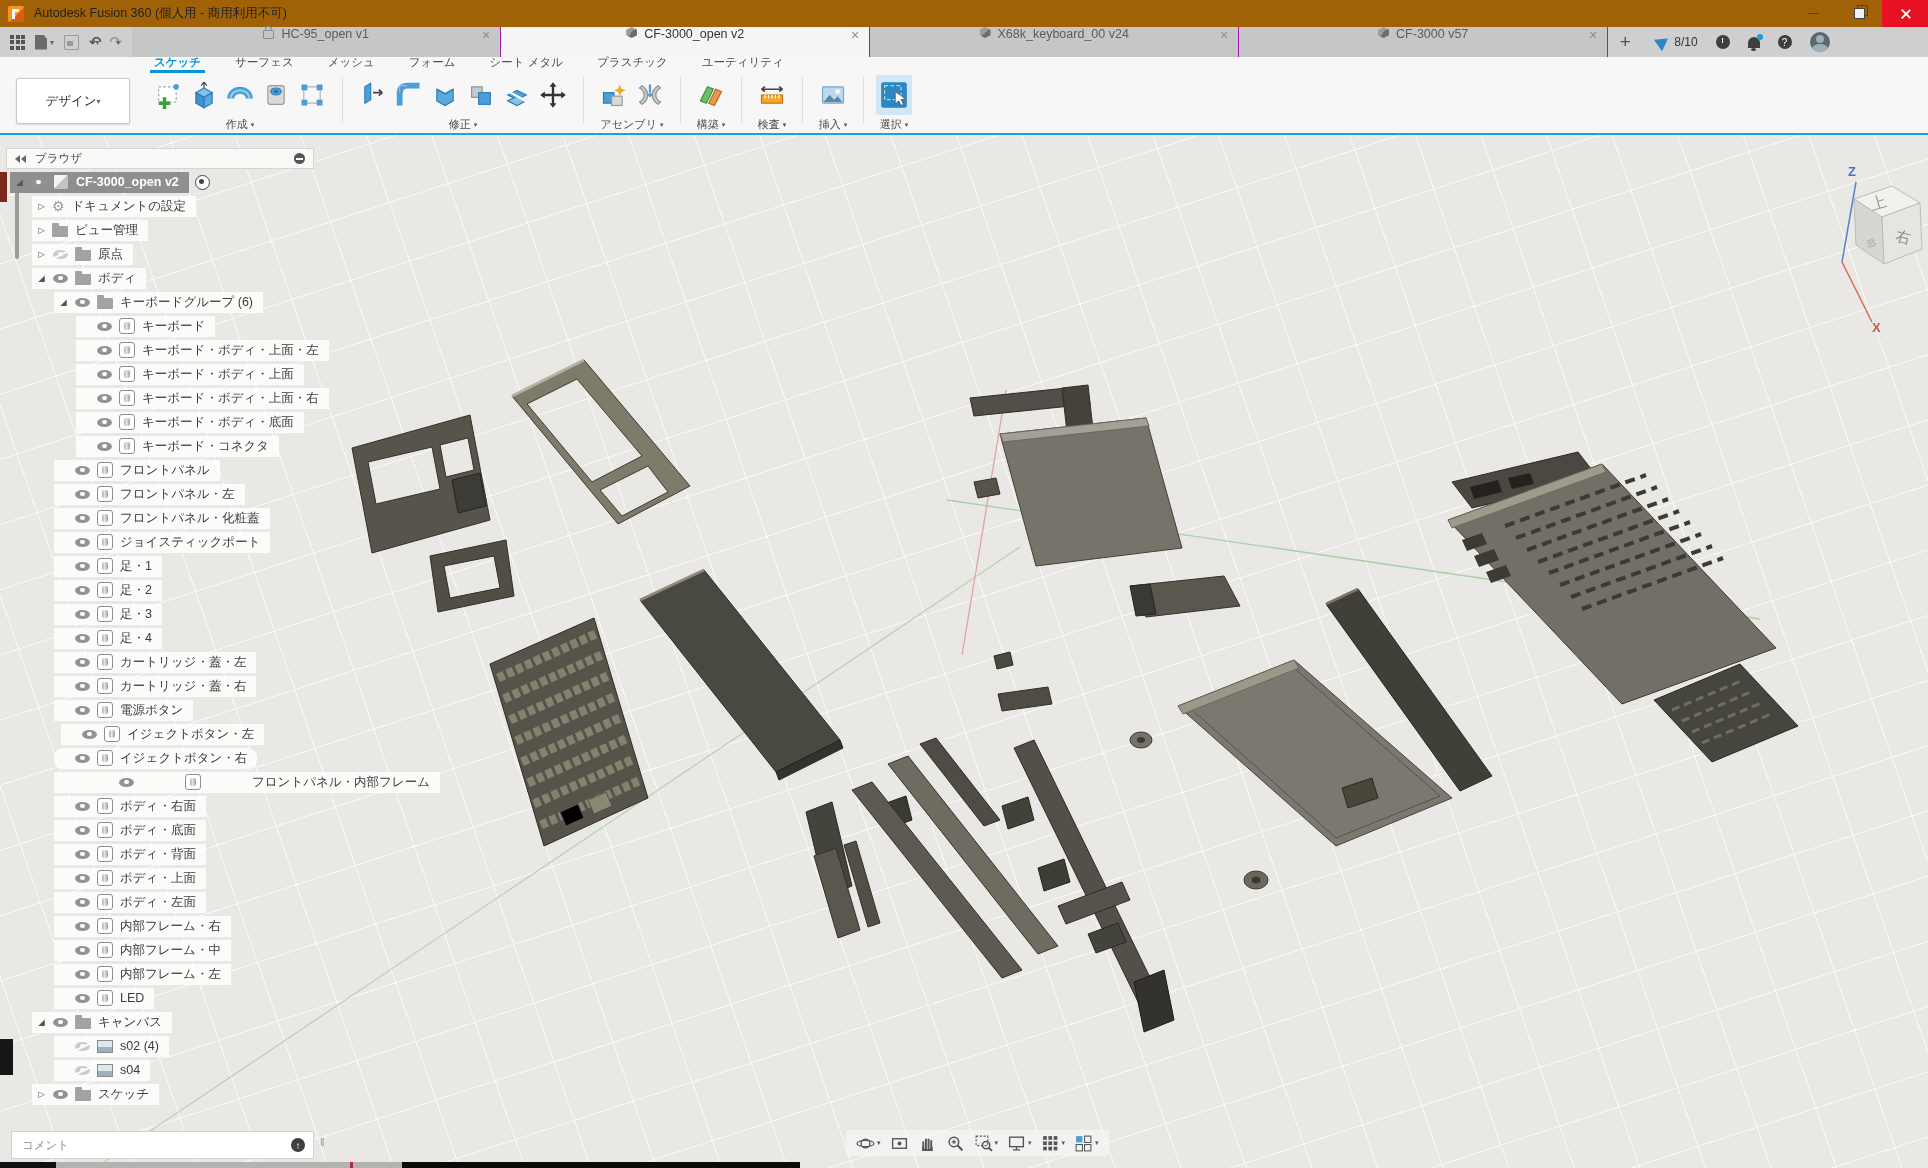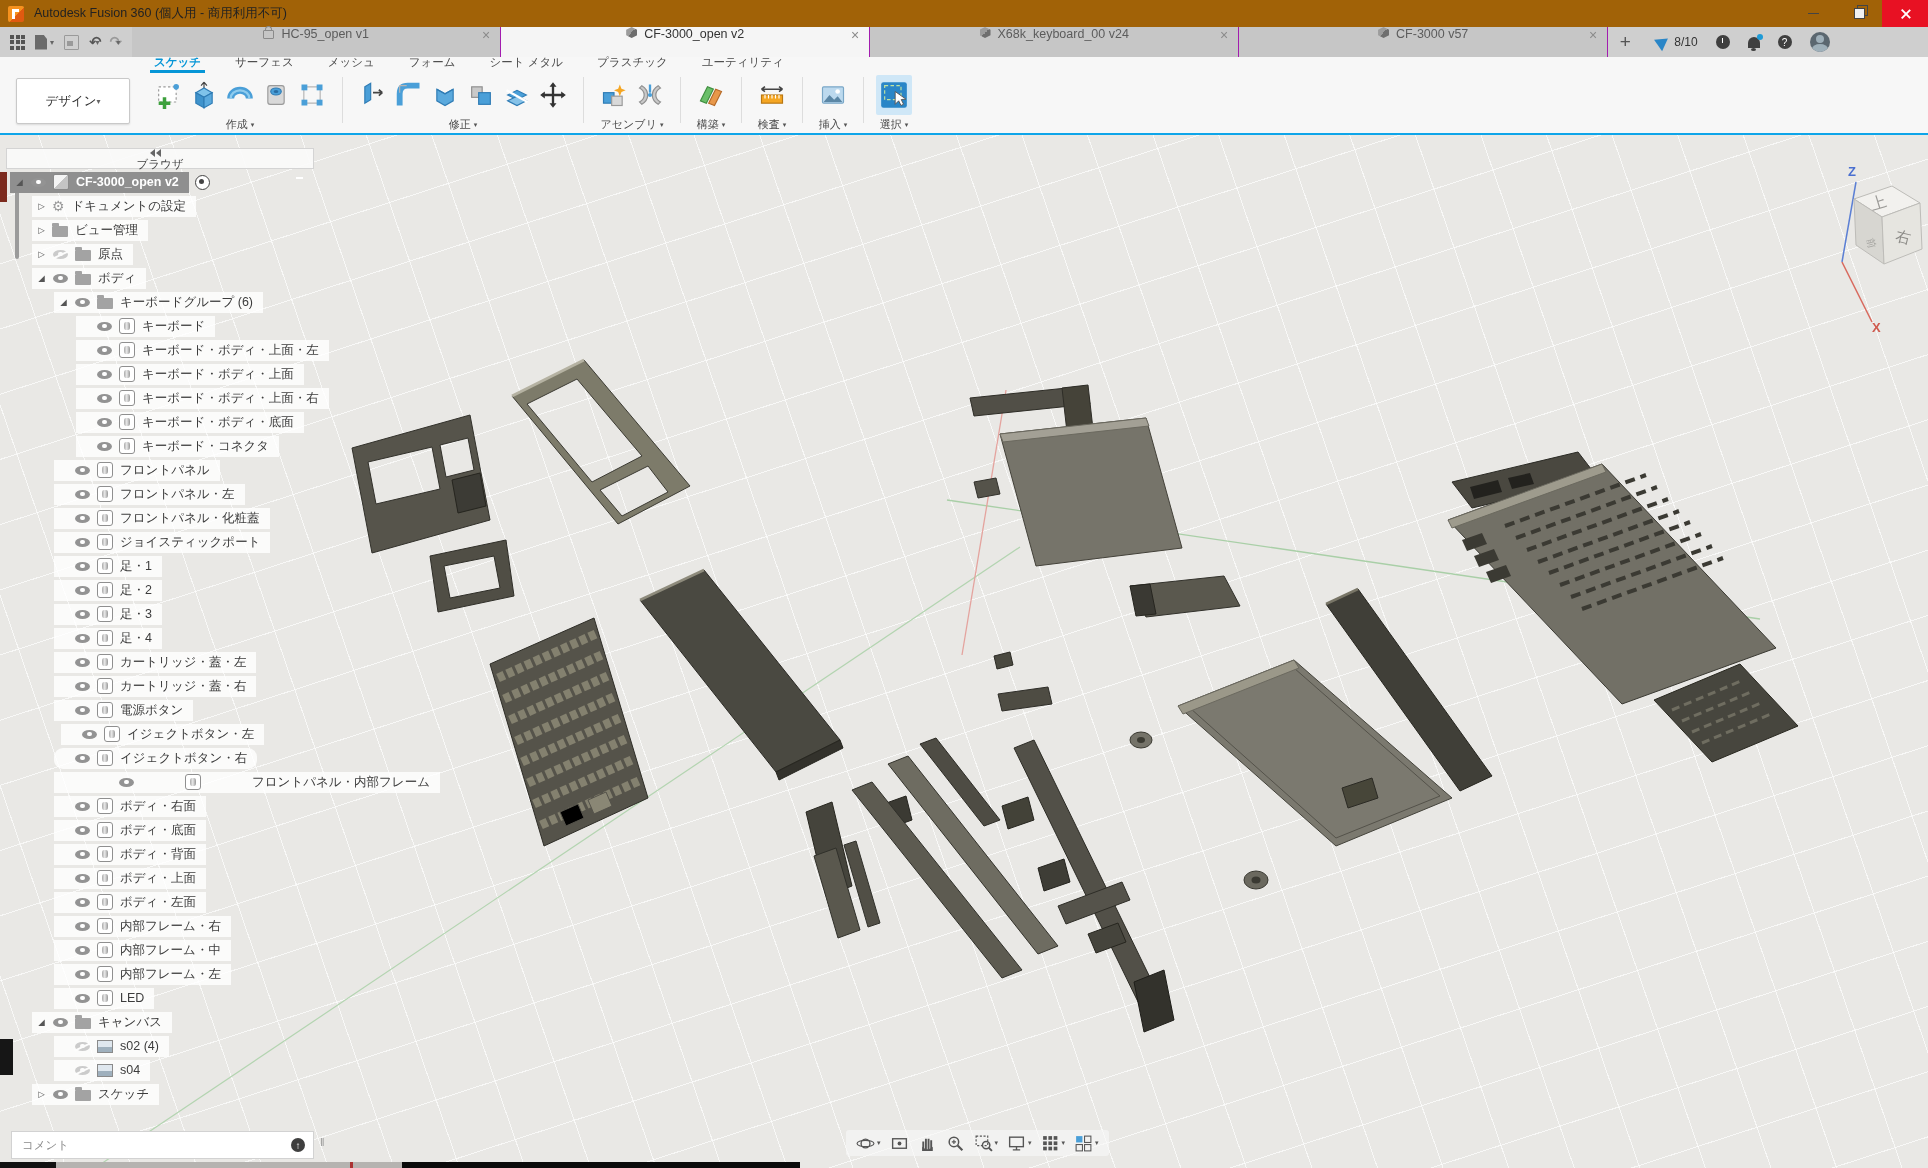--- a/index.html
+++ b/index.html
@@ -77,21 +77,21 @@
   .canvas{position:absolute;left:0;top:133px;width:1928px;height:1035px;background-color:#e9e8e5;
     background-image:repeating-linear-gradient(71deg,rgba(255,255,255,.7) 0 1px,transparent 1px 62px),
                      repeating-linear-gradient(162deg,rgba(255,255,255,.7) 0 1px,transparent 1px 62px);}
   .scene{position:absolute;left:0;top:0;width:1928px;height:1168px;z-index:5;}
   .redtab{position:absolute;left:0;top:172px;width:7px;height:30px;background:#7c2a1e;z-index:6;}
   .blacktab{position:absolute;left:0;top:1039px;width:13px;height:36px;background:#161616;z-index:6;}
   .taskbar{position:absolute;left:0;top:1162px;height:6px;z-index:40;}
   
   .browser{position:absolute;left:6px;top:148px;width:308px;z-index:20;}
   .bheader{height:21px;background:rgba(250,250,250,.92);border:1px solid #d4d4d4;
-    display:flex;align-items:center;font-size:11.5px;color:#444;padding:0 8px;box-sizing:border-box;flex-direction:column;}
+    display:flex;align-items:center;font-size:11.5px;color:#444;padding:0 8px;box-sizing:border-box;}
   .collapse{display:flex;gap:1px;margin-right:9px;}
   .collapse i{width:0;height:0;border-top:4px solid transparent;border-bottom:4px solid transparent;border-right:5px solid #666;}
   .bh-circle{margin-left:auto;width:11px;height:11px;border-radius:50%;background:#555;position:relative;}
   .bh-circle::after{content:'';position:absolute;left:2px;top:5px;width:7px;height:1.5px;background:#fff;}
   .vscroll{position:absolute;left:9px;top:25px;width:4px;height:86px;background:#9b9b9b;border-radius:2px;}
   .btree{position:absolute;left:0;top:22px;width:308px;}
   .trow{display:flex;align-items:center;height:24px;}
   .pill{display:flex;align-items:center;background:rgba(255,255,255,.8);height:21px;padding:0 10px 0 2px;}
   .pill.sel{background:#8f8f8f;}
   .pill.sel .tlabel{color:#fff;font-weight:bold;}

